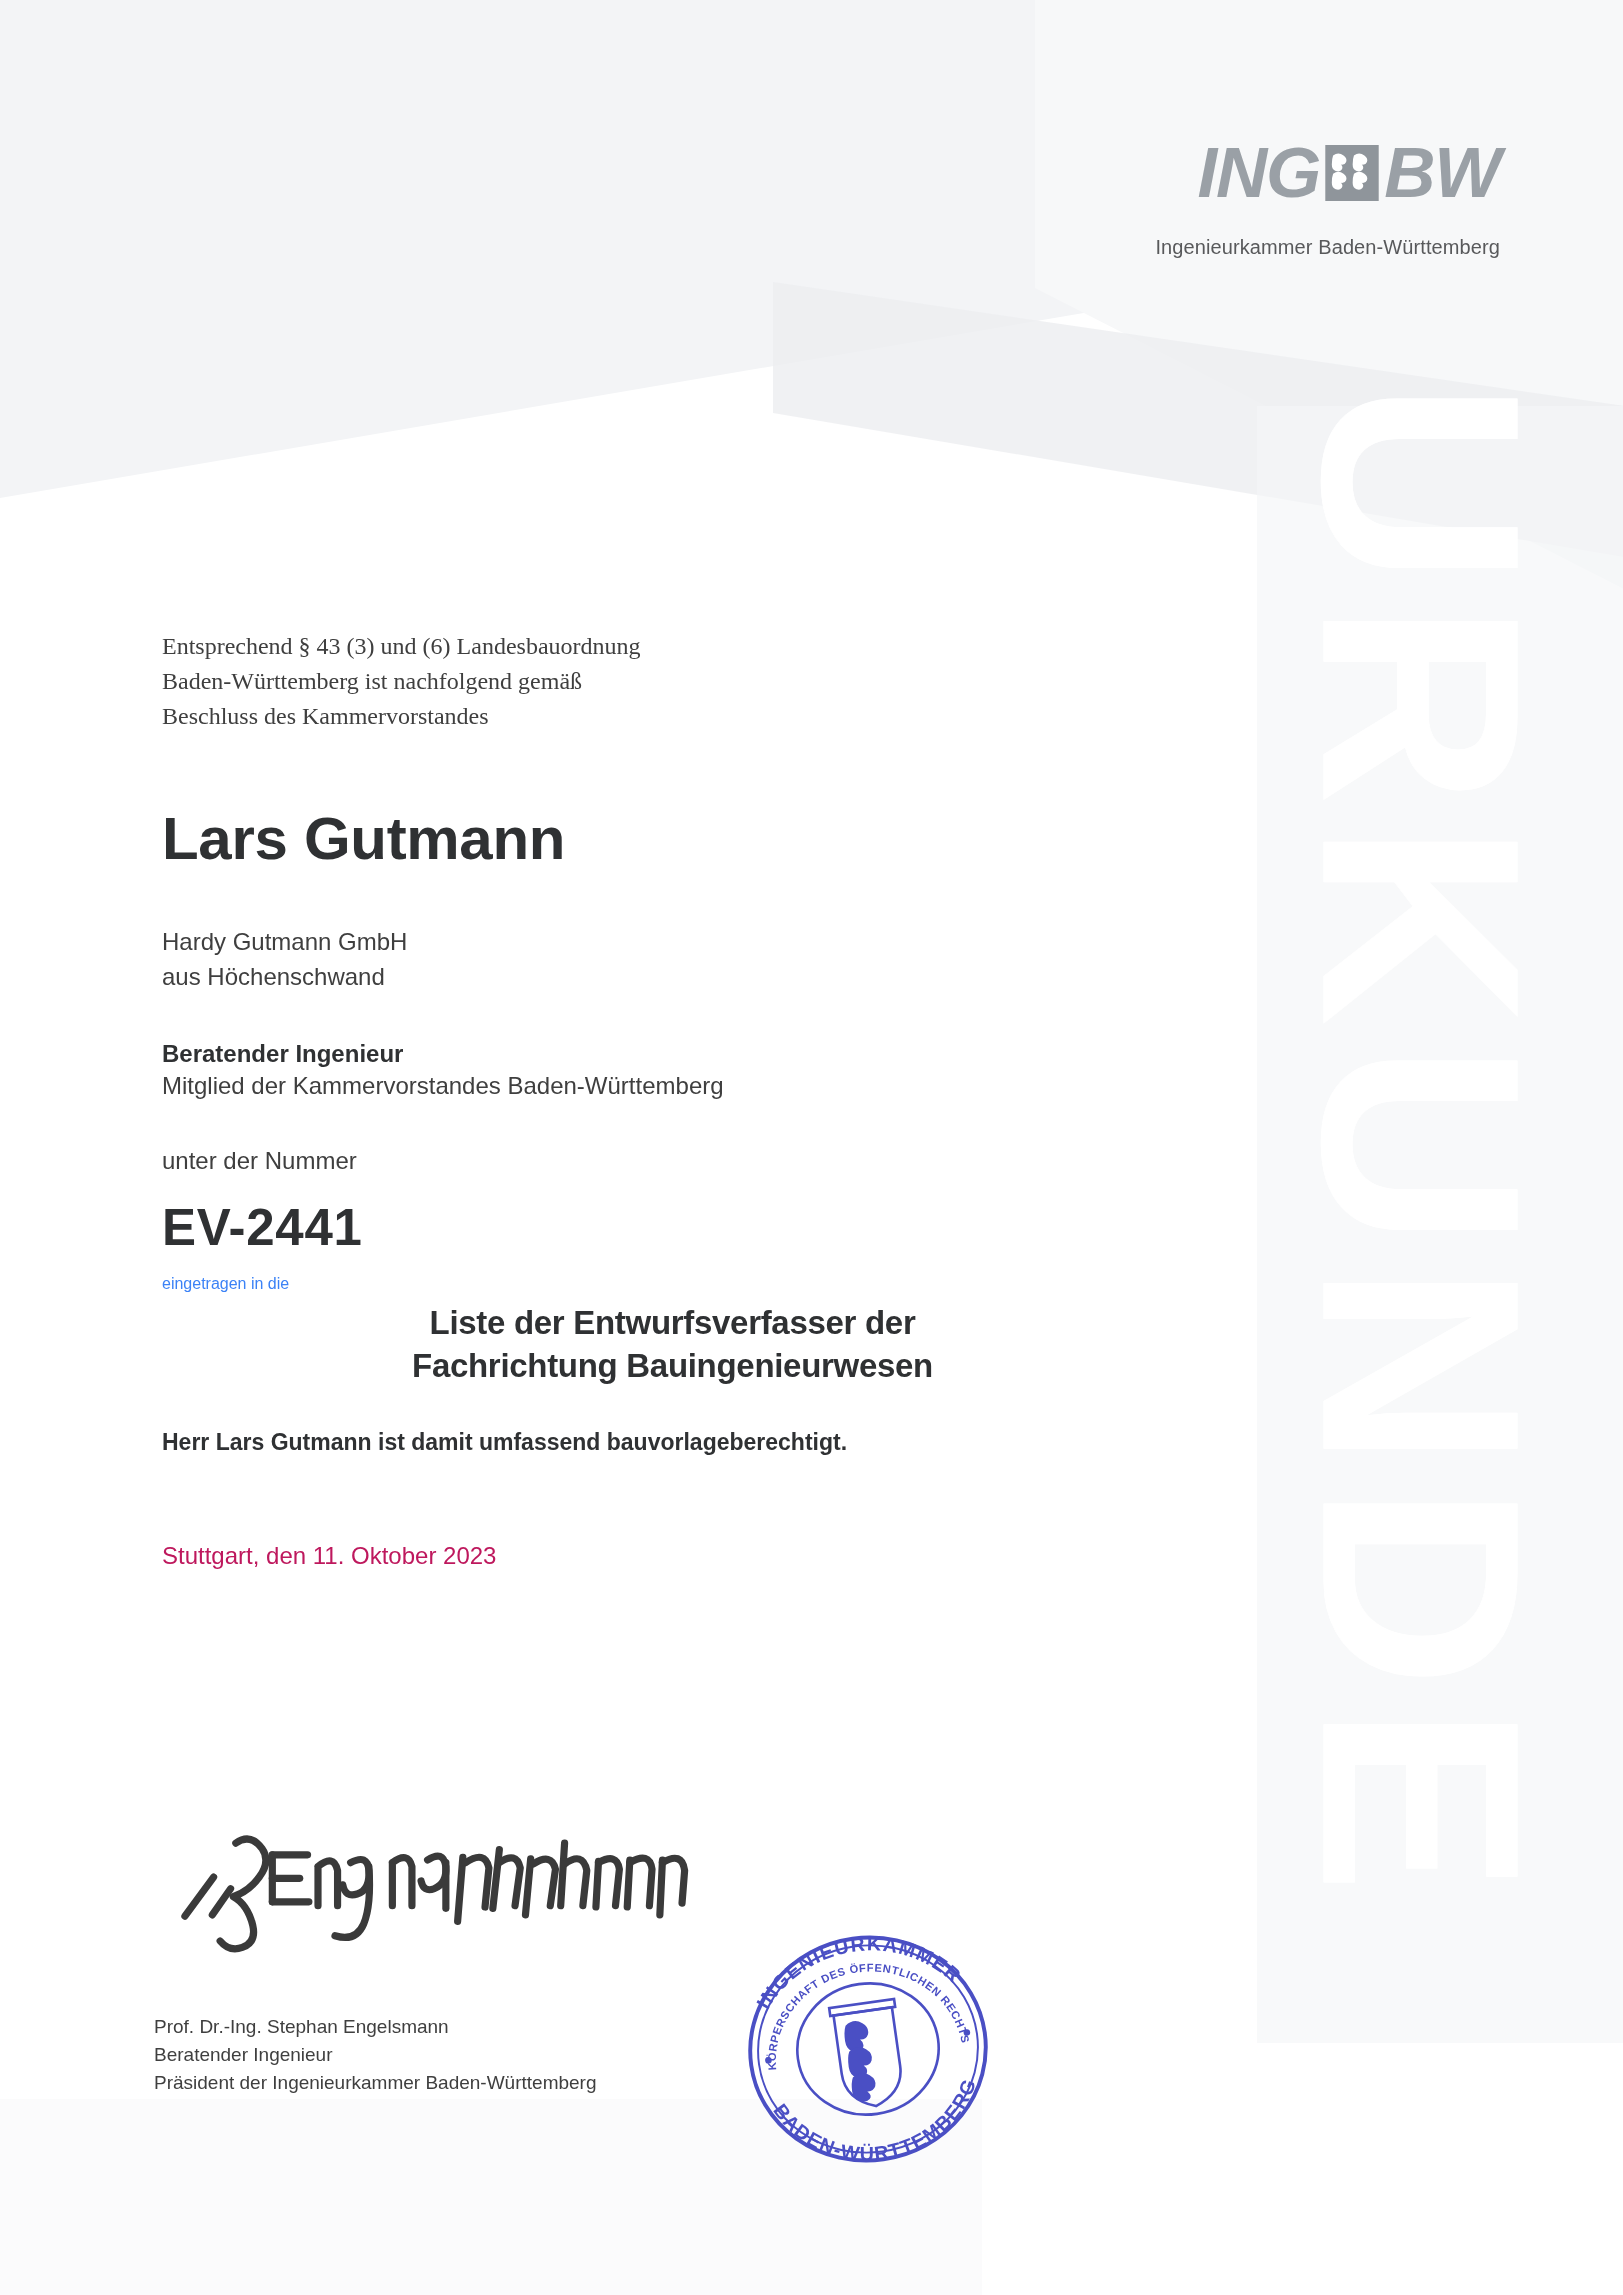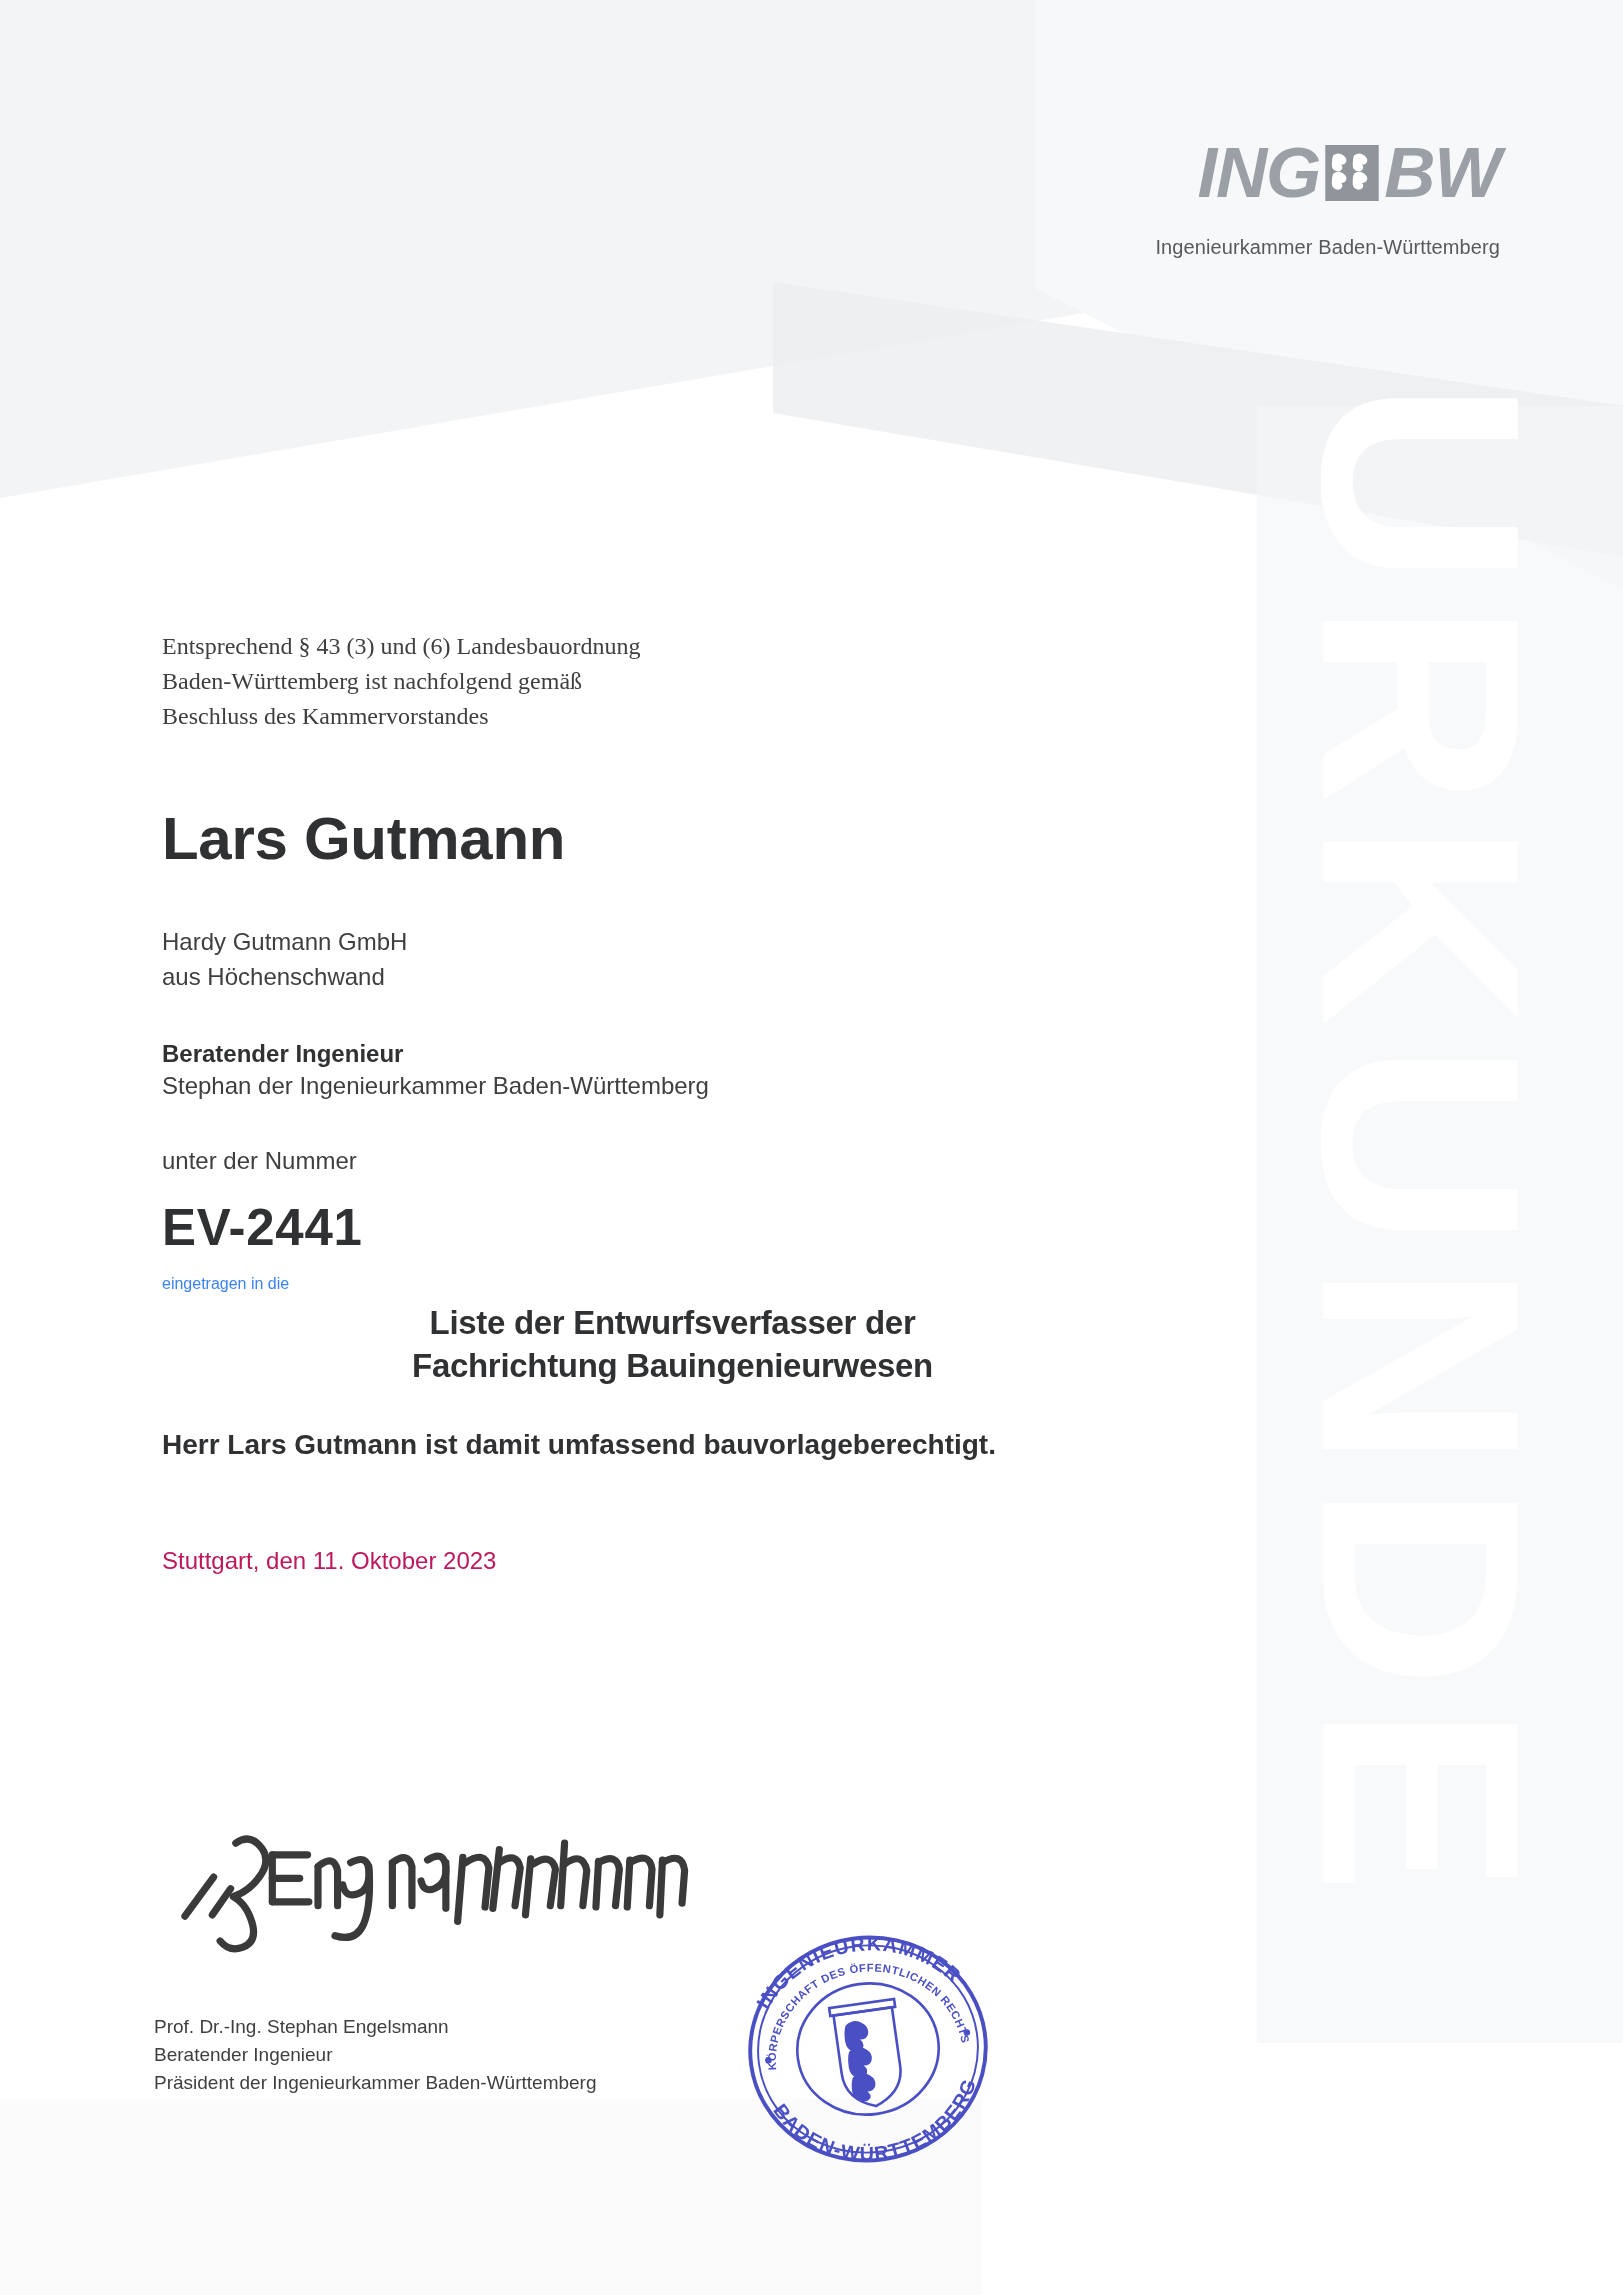--- a/index.html
+++ b/index.html
@@ -192,21 +192,21 @@
     font-size: 33px;
     font-weight: 700;
     color: #2f3133;
     line-height: 1.28;
     margin: 0 0 42px 0;
     letter-spacing: -0.3px;
     text-align: center;
   }
 
   .note-bold {
-    font-size: 28px;
+    font-size: 23px;
     font-weight: 700;
     color: #2f3133;
     margin: 0 0 86px 0;
   }
 
   .place-date {
     font-size: 24px;
     color: #be185d;
     margin: 0 0 0 0;
   }
@@ -287,21 +287,21 @@
     </div>
 
     <h1 class="person-name">Lars Gutmann</h1>
 
     <div class="company">
       <div>Hardy Gutmann GmbH</div>
       <div>aus Höchenschwand</div>
     </div>
 
     <div class="role-bold">Beratender Ingenieur</div>
-    <div class="role-sub">Stephan der Ingenieurkammer Baden-Württemberg</div>
+    <div class="role-sub">Mitglied der Kammervorstandes Baden-Württemberg</div>
 
     <div class="under-number">unter der Nummer</div>
     <div class="reg-number">EV-2441</div>
 
     <div class="entered">eingetragen in die</div>
 
     <div class="list-title">
       <div class="nowrap">Liste der Entwurfsverfasser der</div>
       <div class="nowrap">Fachrichtung Bauingenieurwesen</div>
     </div>

